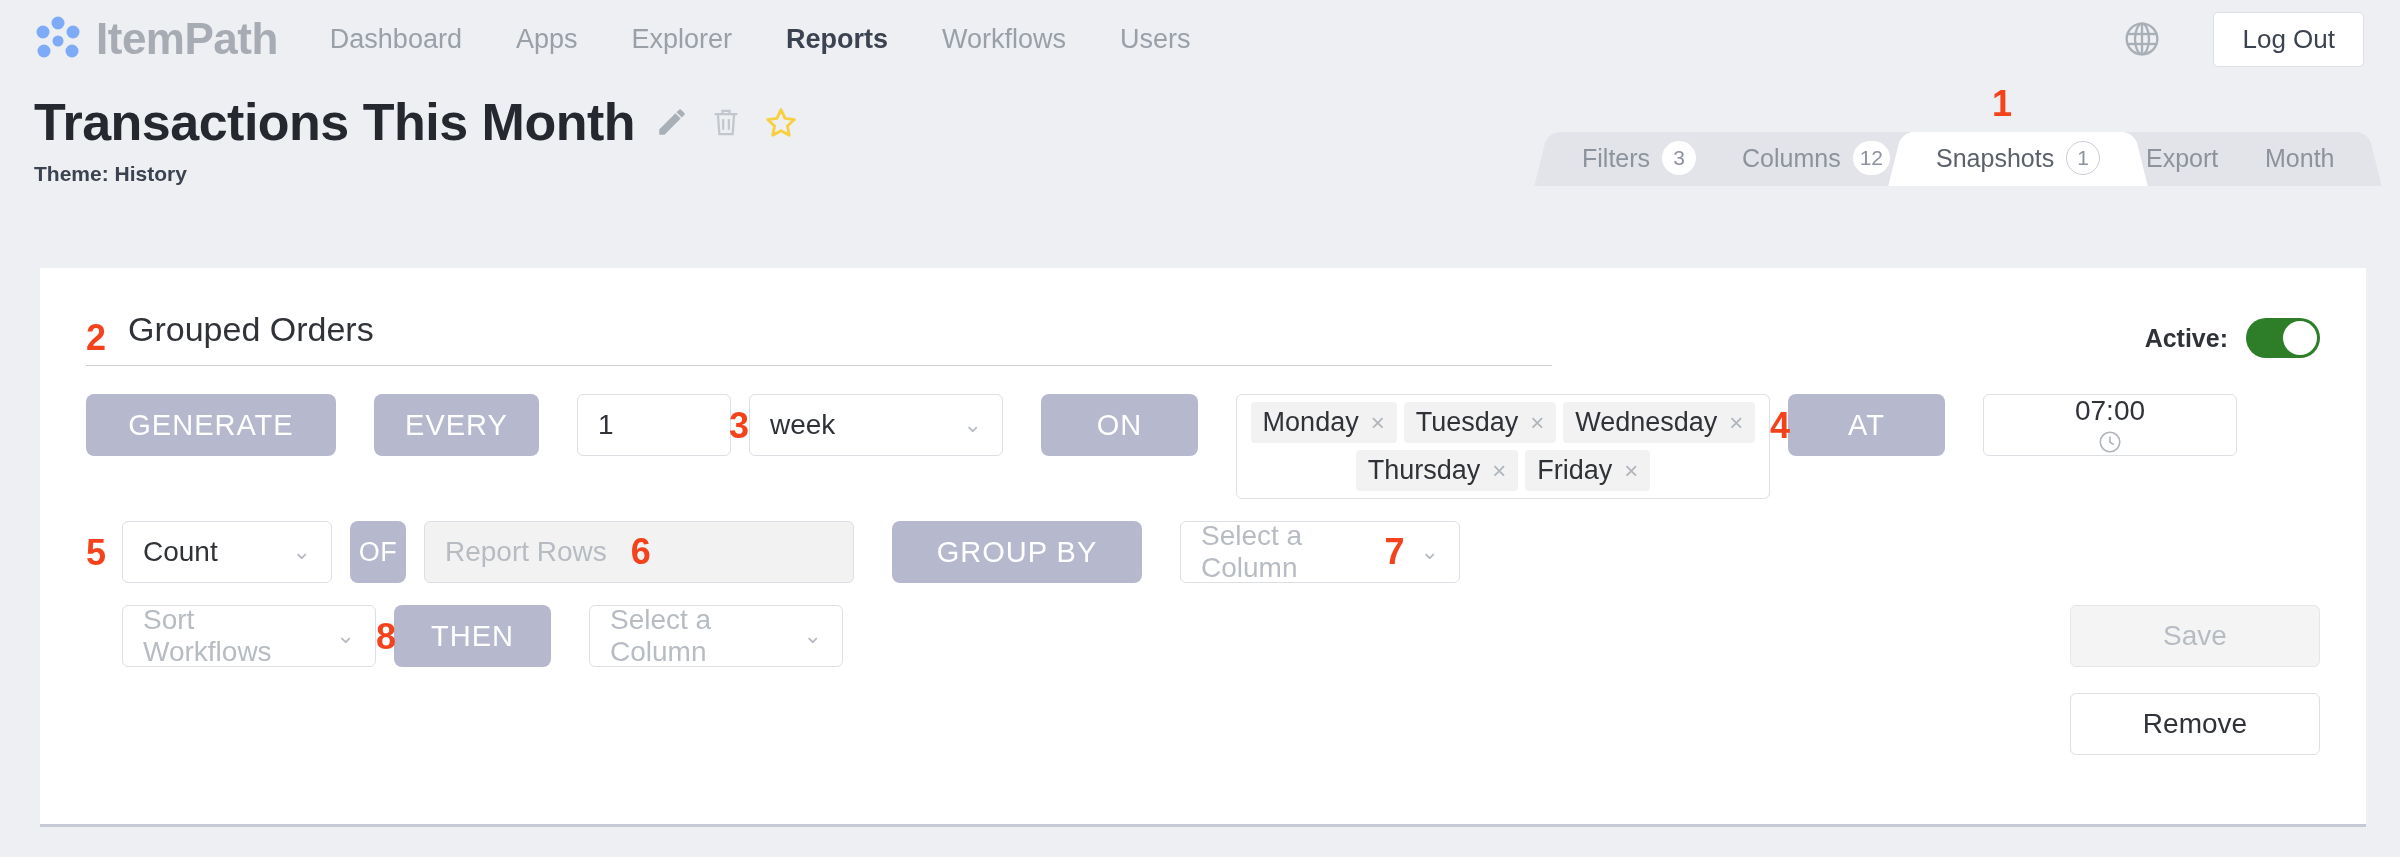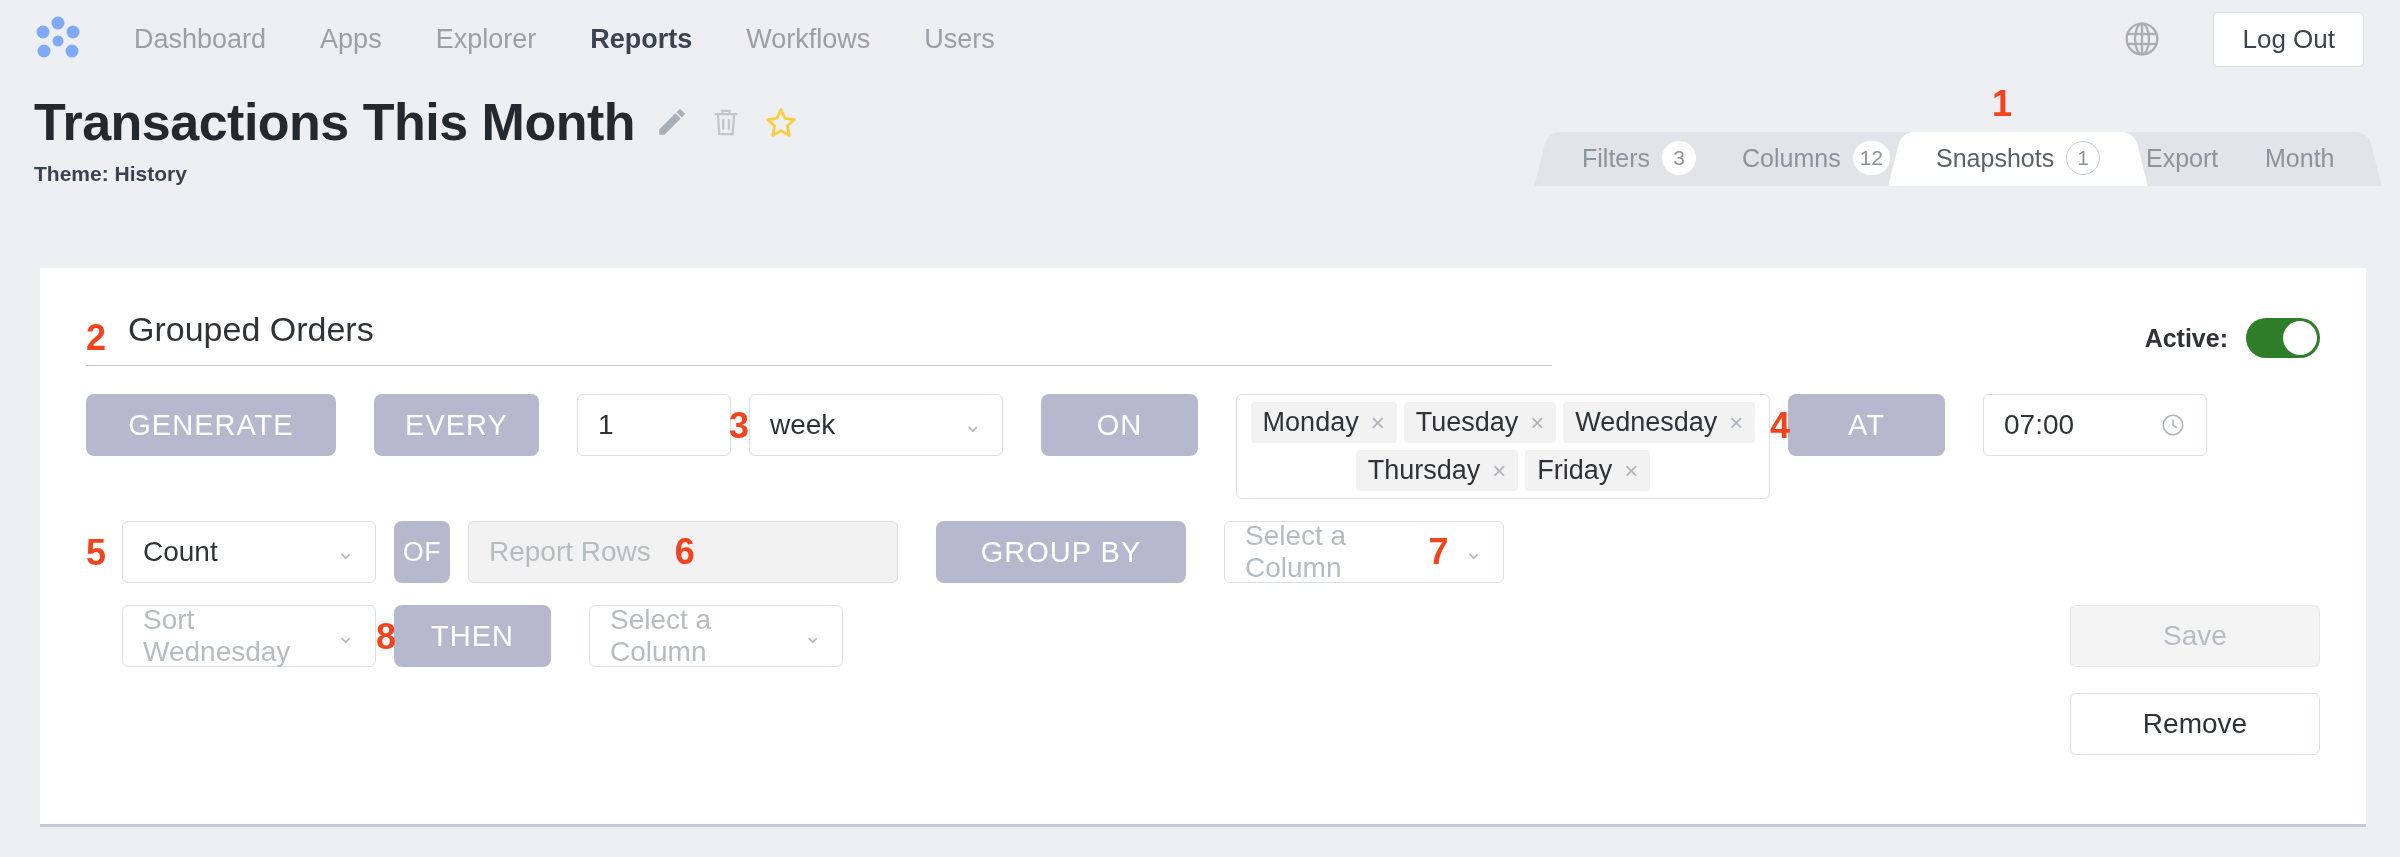--- a/index.html
+++ b/index.html
@@ -137,36 +137,36 @@
   }
   .field.disabled { background: #f2f2f2; color: #b7bcc3; }
   .field.placeholder { color: #b7bcc3; }
   .select {
     position: relative; justify-content: space-between; cursor: pointer;
   }
   .chev { color: #b7bcc3; font-size: 22px; margin-left: 16px; }
 
   .num-input { width: 154px; }
   .week-select { width: 254px; }
-  .time-field { width: 224px; justify-content: space-between; }
+  .time-field { width: 254px; justify-content: space-between; flex-direction: column; }
   .clock-icon { width: 26px; height: 26px; color: #b0b5bc; }
 
   .tagbox {
     border: 1px solid #dcdfe4; border-radius: 6px; background: #fff;
     width: 534px; min-height: 62px; padding: 7px 9px;
     display: flex; flex-wrap: wrap; gap: 7px; align-content: flex-start; justify-content: center;
   }
   .tag {
     background: #f2f2f2; border-radius: 4px; padding: 5px 12px;
     font-size: 27px; color: #2f3338; display: inline-flex; align-items: center; gap: 12px;
     cursor: default;
   }
   .tag-x { color: #b0b5bc; font-size: 24px; cursor: pointer; }
 
-  .agg-select { width: 254px; }
+  .agg-select { width: 210px; }
   .rowsrc-field { width: 430px; }
   .col-select { width: 254px; }
   .col-select-wide { width: 280px; }
   .sort-select { width: 254px; }
 
   .gap-s { width: 18px; }
   .gap-m { width: 38px; }
 
   .actions { margin-left: auto; display: flex; gap: 26px; flex-direction: column; }
   .btn {
@@ -185,20 +185,21 @@
     <span class="brand-mark">
       <svg viewBox="0 0 48 48" width="48" height="48" aria-hidden="true">
         <circle cx="24" cy="8" r="6.5" fill="#7eaaf7"></circle>
         <circle cx="9" cy="17" r="6.5" fill="#7eaaf7"></circle>
         <circle cx="39" cy="17" r="6.5" fill="#7eaaf7"></circle>
         <circle cx="10" cy="36" r="6.5" fill="#7eaaf7"></circle>
         <circle cx="38" cy="36" r="6.5" fill="#7eaaf7"></circle>
         <circle cx="24" cy="26" r="5.5" fill="#7eaaf7"></circle>
       </svg>
     </span>
+    <span class="brand-name">ItemPath</span>
   </div>
 
   <nav class="nav-links">
     <a class="nav-link">Dashboard</a>
     <a class="nav-link">Apps</a>
     <a class="nav-link">Explorer</a>
     <a class="nav-link active">Reports</a>
     <a class="nav-link">Workflows</a>
     <a class="nav-link">Users</a>
   </nav>
@@ -360,21 +361,21 @@
       <div class="field select col-select-wide placeholder">
         <span>Select a Column</span>
         <span class="marker" style="position:relative; left:0; top:0;">7</span>
         <span class="chev">⌄</span>
       </div>
     </div>
 
     <div class="row row2">
       <span style="width:36px;"></span>
       <div class="field select sort-select placeholder">
-        <span>Sort Wednesday</span>
+        <span>Sort Workflows</span>
         <span class="chev">⌄</span>
       </div>
       <span class="gap-s" style="position:relative;">
         <span class="marker" style="left:0px; top:14px;">8</span>
       </span>
       <button class="pill then">THEN</button>
       <span class="gap-m"></span>
       <div class="field select col-select placeholder">
         <span>Select a Column</span>
         <span class="chev">⌄</span>

